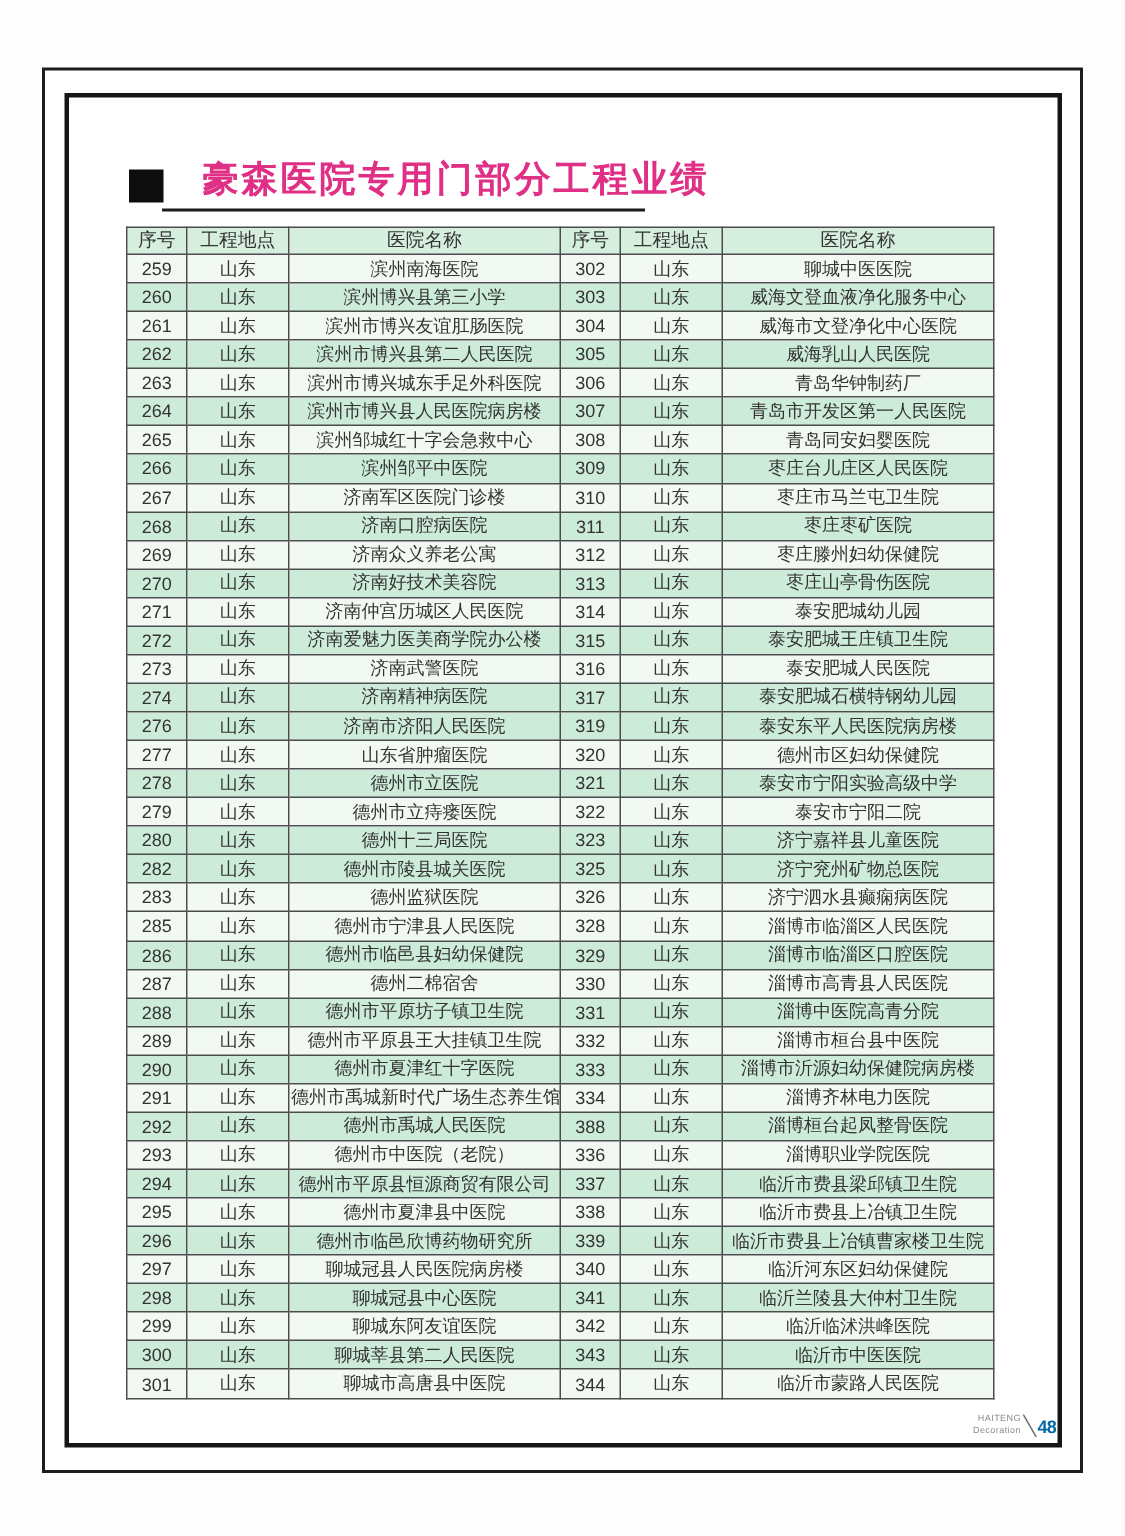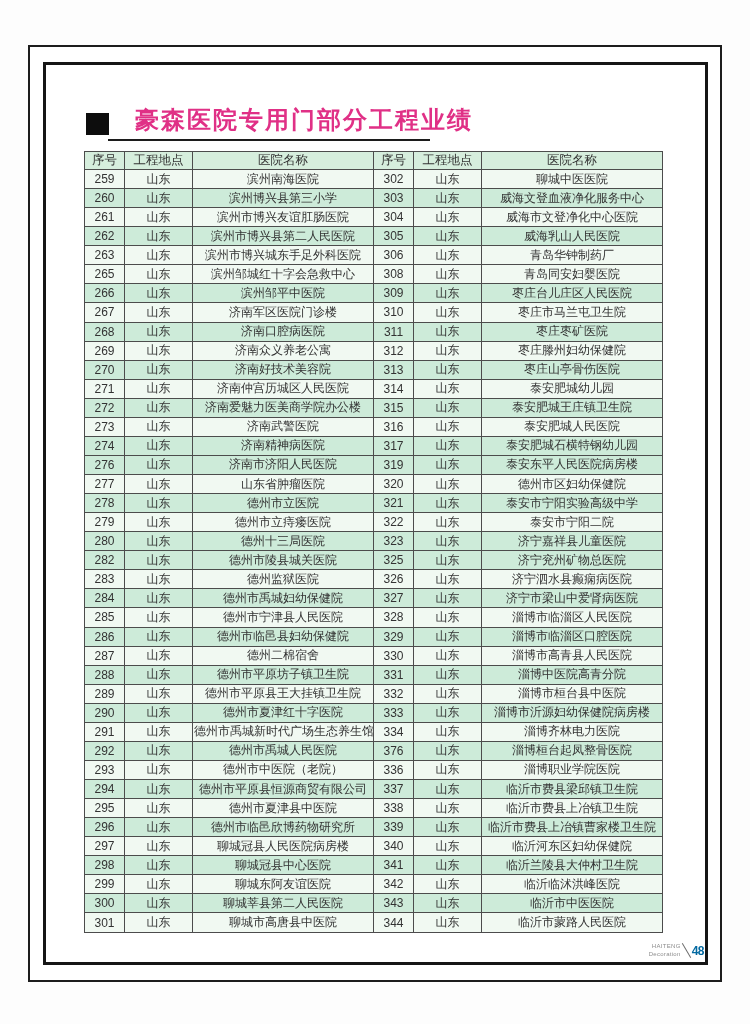--- a/index.html
+++ b/index.html
@@ -154,20 +154,28 @@
         <td>威海乳山人民医院</td>
       </tr>
       <tr class="row-light">
         <td>263</td>
         <td>山东</td>
         <td>滨州市博兴城东手足外科医院</td>
         <td>306</td>
         <td>山东</td>
         <td>青岛华钟制药厂</td>
       </tr>
+      <tr class="row-green">
+        <td>264</td>
+        <td>山东</td>
+        <td>滨州市博兴县人民医院病房楼</td>
+        <td>307</td>
+        <td>山东</td>
+        <td>青岛市开发区第一人民医院</td>
+      </tr>
       <tr class="row-light">
         <td>265</td>
         <td>山东</td>
         <td>滨州邹城红十字会急救中心</td>
         <td>308</td>
         <td>山东</td>
         <td>青岛同安妇婴医院</td>
       </tr>
       <tr class="row-green">
         <td>266</td>
@@ -290,28 +298,20 @@
         <td>济宁兖州矿物总医院</td>
       </tr>
       <tr class="row-light">
         <td>283</td>
         <td>山东</td>
         <td>德州监狱医院</td>
         <td>326</td>
         <td>山东</td>
         <td>济宁泗水县癫痫病医院</td>
       </tr>
-      <tr class="row-green">
-        <td>284</td>
-        <td>山东</td>
-        <td>德州市禹城妇幼保健院</td>
-        <td>327</td>
-        <td>山东</td>
-        <td>济宁市梁山中爱肾病医院</td>
-      </tr>
       <tr class="row-light">
         <td>285</td>
         <td>山东</td>
         <td>德州市宁津县人民医院</td>
         <td>328</td>
         <td>山东</td>
         <td>淄博市临淄区人民医院</td>
       </tr>
       <tr class="row-green">
         <td>286</td>
@@ -358,21 +358,21 @@
         <td>山东</td>
         <td>德州市禹城新时代广场生态养生馆</td>
         <td>334</td>
         <td>山东</td>
         <td>淄博齐林电力医院</td>
       </tr>
       <tr class="row-green">
         <td>292</td>
         <td>山东</td>
         <td>德州市禹城人民医院</td>
-        <td>376</td>
+        <td>388</td>
         <td>山东</td>
         <td>淄博桓台起凤整骨医院</td>
       </tr>
       <tr class="row-light">
         <td>293</td>
         <td>山东</td>
         <td>德州市中医院（老院）</td>
         <td>336</td>
         <td>山东</td>
         <td>淄博职业学院医院</td>

